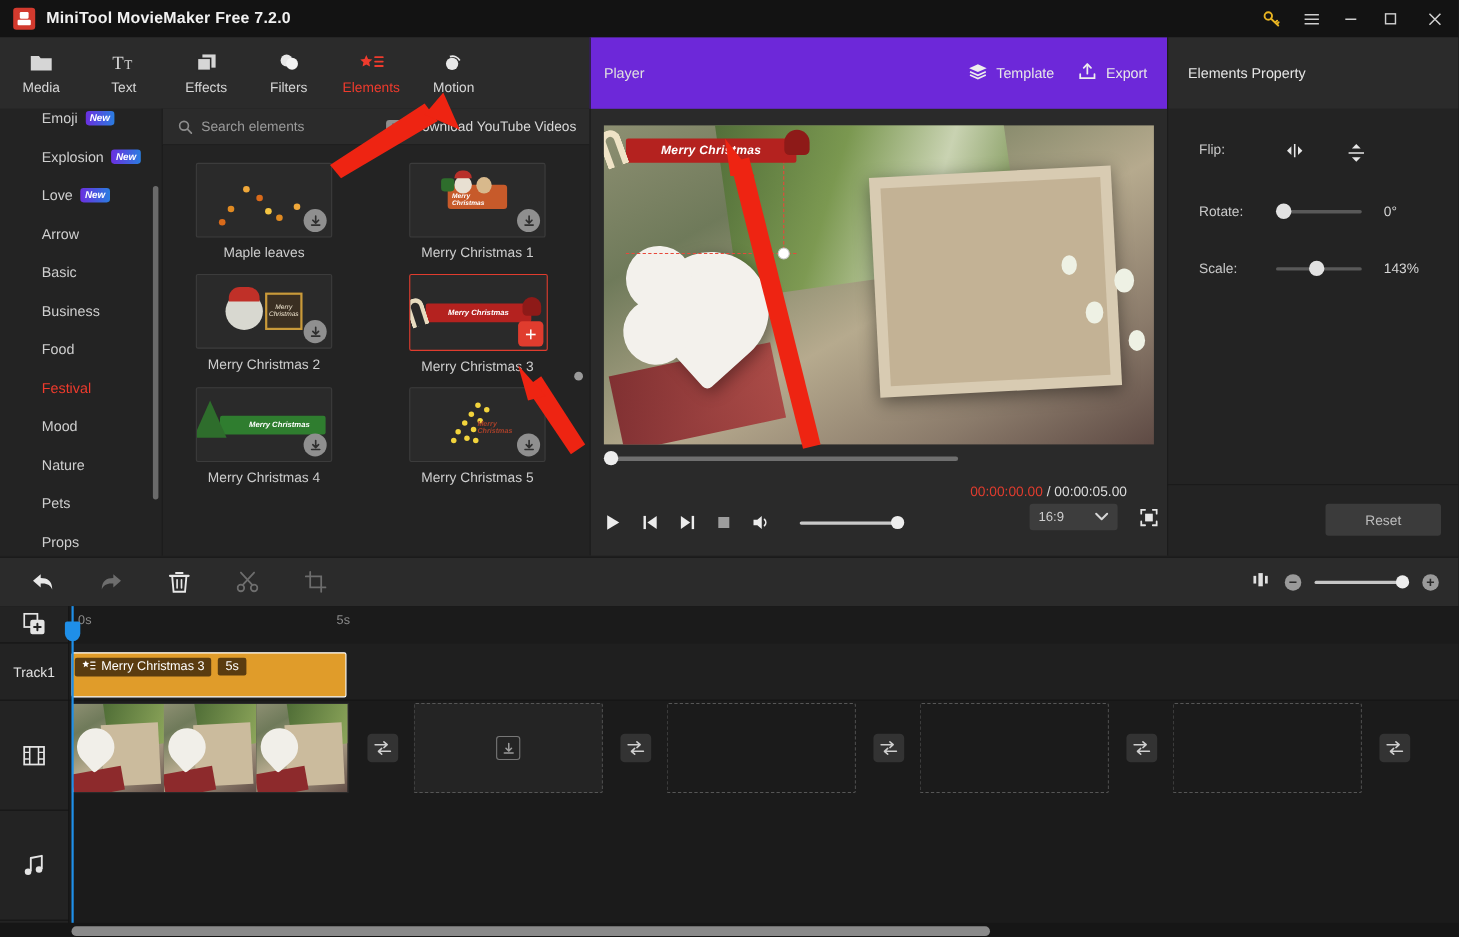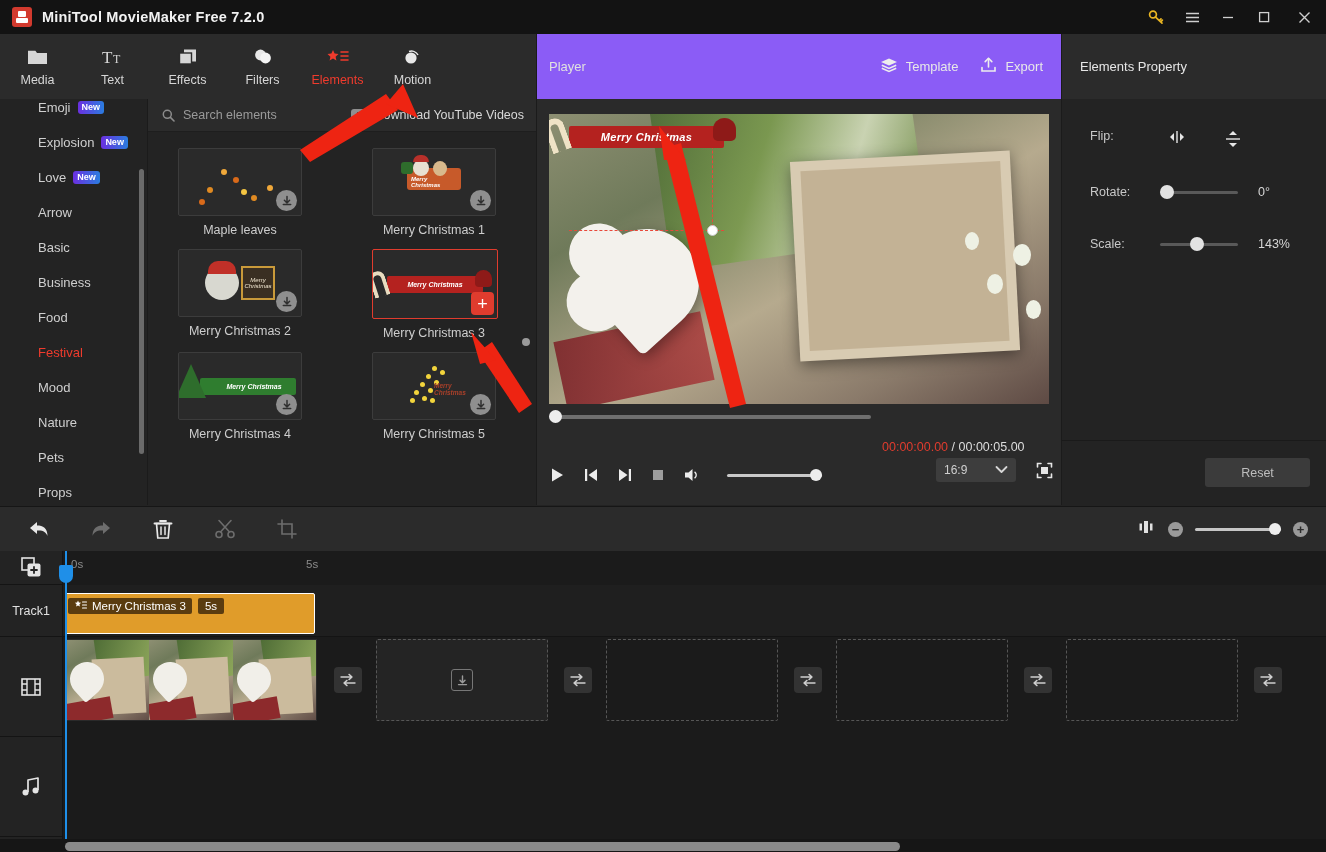--- a/index.html
+++ b/index.html
@@ -47,21 +47,21 @@
     width: 75px; height: 65px; display: flex; flex-direction: column;
     align-items: center; justify-content: center; gap: 5px;
     font-size: 12.5px; color: #d6d6d6;
   }
   .tool .ticon { height: 22px; display: flex; align-items: center; justify-content: center; }
   .tool.active { color: #ef3b2d; }
 
   
   .player-head {
     position: absolute; left: 536px; top: 34px; width: 525px; height: 65px;
-    background: #8b5cf6; display: flex; align-items: center;
+    background: #6d28d9; display: flex; align-items: center;
     border-left: 1px solid #1b1b1b;
   }
   .player-label { margin-left: 12px; font-size: 13px; color: #e0e0e0; }
   .ph-actions { margin-left: auto; display: flex; align-items: center; gap: 22px; margin-right: 18px; }
   .ph-btn { display: flex; align-items: center; gap: 8px; font-size: 13px; color: #e8e8e8; }
 
   
   .prop-head {
     position: absolute; left: 1061px; top: 34px; width: 265px; height: 65px;
     background: #2b2b2b; display: flex; align-items: center;
@@ -74,21 +74,21 @@
     position: absolute; left: 0; top: 99px; width: 148px; height: 406px;
     background: #232323; overflow: hidden; border-right: 1px solid #1b1b1b;
   }
   .cat {
     height: 35px; display: flex; align-items: center; padding-left: 38px;
     font-size: 13px; color: #cfcfcf; gap: 7px;
   }
   .cat.active { color: #ef3b2d; }
   .newbadge {
     font-size: 9px; font-weight: bold; color: #fff; padding: 1px 4px 2px;
-    border-radius: 3px; 
+    border-radius: 3px; font-style: italic;
     background: linear-gradient(90deg,#6b2fe0,#2a7de0);
   }
   .cats-scroll {
     position: absolute; right: 3px; top: 70px; width: 5px; height: 285px;
     background: #6a6a6a; border-radius: 3px;
   }
 
   
   .elpanel {
     position: absolute; left: 148px; top: 99px; width: 388px; height: 406px;

